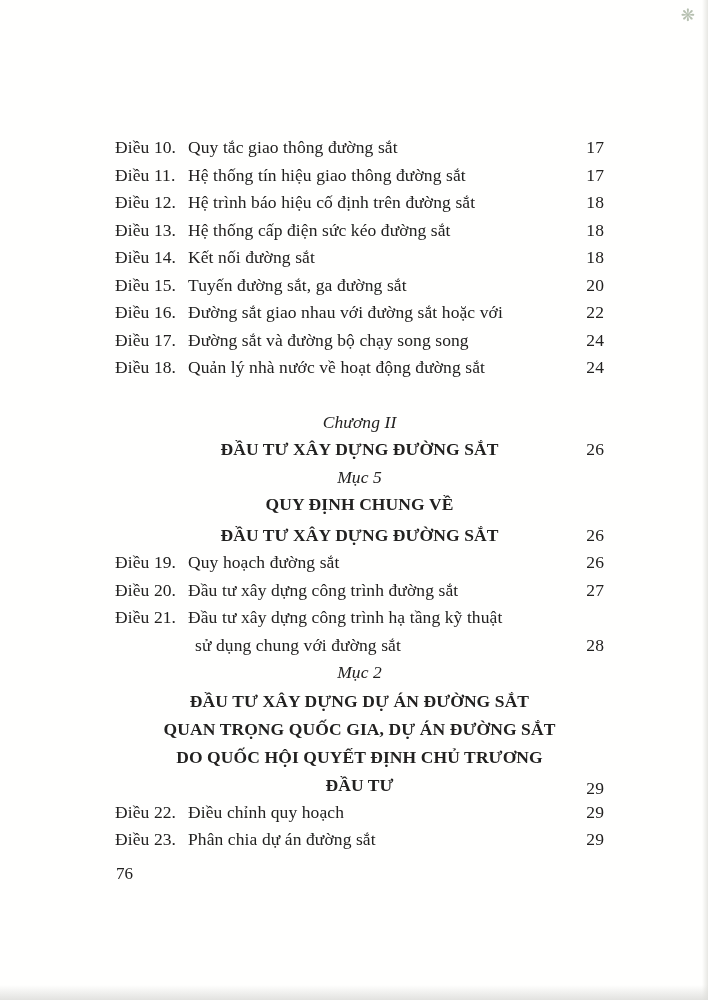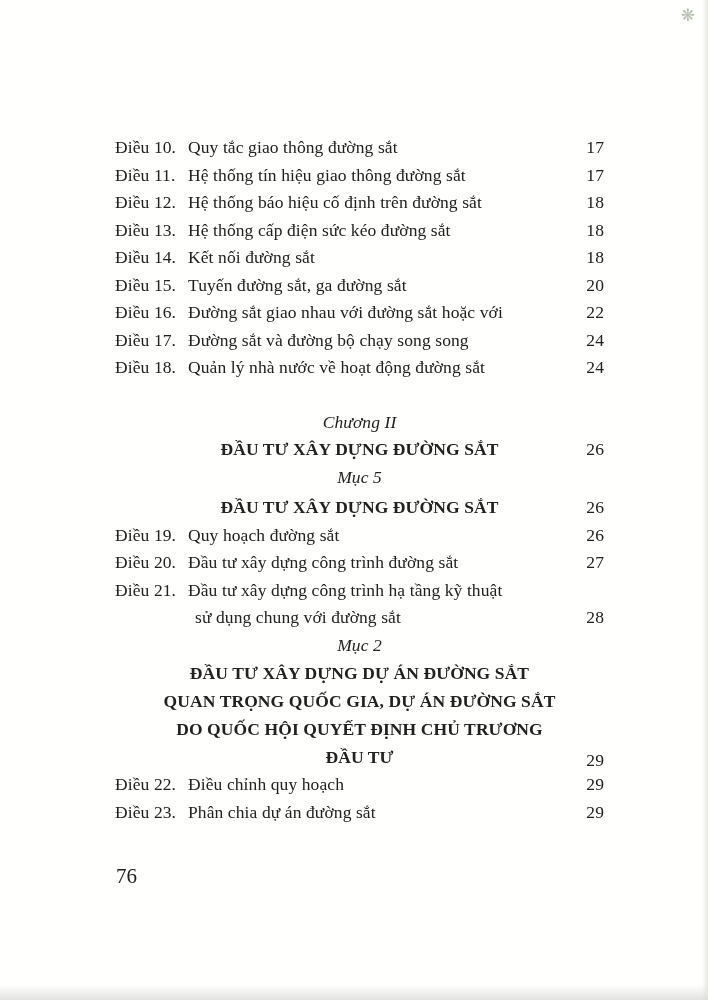--- a/index.html
+++ b/index.html
@@ -45,21 +45,21 @@
   .hgroup { position: relative; text-align: center; font-weight: bold; }
   .hgroup .hline { line-height: 28px; }
 
   .gap-sm { margin-top: 27px; }
   .gap-xs { margin-top: 3px; }
 
   .footer-page {
     position: absolute;
     left: 116px;
     top: 864px;
-    font-size: 21px;
+    font-size: 17px;
   }
 
   .edge-bottom {
     position: absolute;
     left: 0; right: 0; bottom: 0; height: 15px;
     background: linear-gradient(to bottom, rgba(220,220,216,0), #dddddad9);
   }
   .edge-right {
     position: absolute;
     top: 0; bottom: 0; right: 0; width: 6px;
@@ -77,21 +77,21 @@
 
     <div class="entry">
       <div class="entry-text"><span class="entry-label">Điều 10.</span><span>Quy tắc giao thông đường sắt</span></div>
       <div class="entry-page">17</div>
     </div>
     <div class="entry">
       <div class="entry-text"><span class="entry-label">Điều 11.</span><span>Hệ thống tín hiệu giao thông đường sắt</span></div>
       <div class="entry-page">17</div>
     </div>
     <div class="entry">
-      <div class="entry-text"><span class="entry-label">Điều 12.</span><span>Hệ thống báo hiệu cố định trên đường sắt</span></div>
+      <div class="entry-text"><span class="entry-label">Điều 12.</span><span>Hệ trình báo hiệu cố định trên đường sắt</span></div>
       <div class="entry-page">18</div>
     </div>
     <div class="entry">
       <div class="entry-text"><span class="entry-label">Điều 13.</span><span>Hệ thống cấp điện sức kéo đường sắt</span></div>
       <div class="entry-page">18</div>
     </div>
     <div class="entry">
       <div class="entry-text"><span class="entry-label">Điều 14.</span><span>Kết nối đường sắt</span></div>
       <div class="entry-page">18</div>
     </div>
@@ -116,20 +116,21 @@
       <div class="entry-page">24</div>
     </div>
 
     <div class="center italic gap-sm">Chương II</div>
     <div class="hrow">
       <span>ĐẦU TƯ XÂY DỰNG ĐƯỜNG SẮT</span>
       <span class="pg">26</span>
     </div>
 
     <div class="center italic">Mục 5</div>
+    <div class="center bold">QUY ĐỊNH CHUNG VỀ</div>
     <div class="hrow gap-xs">
       <span>ĐẦU TƯ XÂY DỰNG ĐƯỜNG SẮT</span>
       <span class="pg">26</span>
     </div>
 
     <div class="entry">
       <div class="entry-text"><span class="entry-label">Điều 19.</span><span>Quy hoạch đường sắt</span></div>
       <div class="entry-page">26</div>
     </div>
     <div class="entry">

